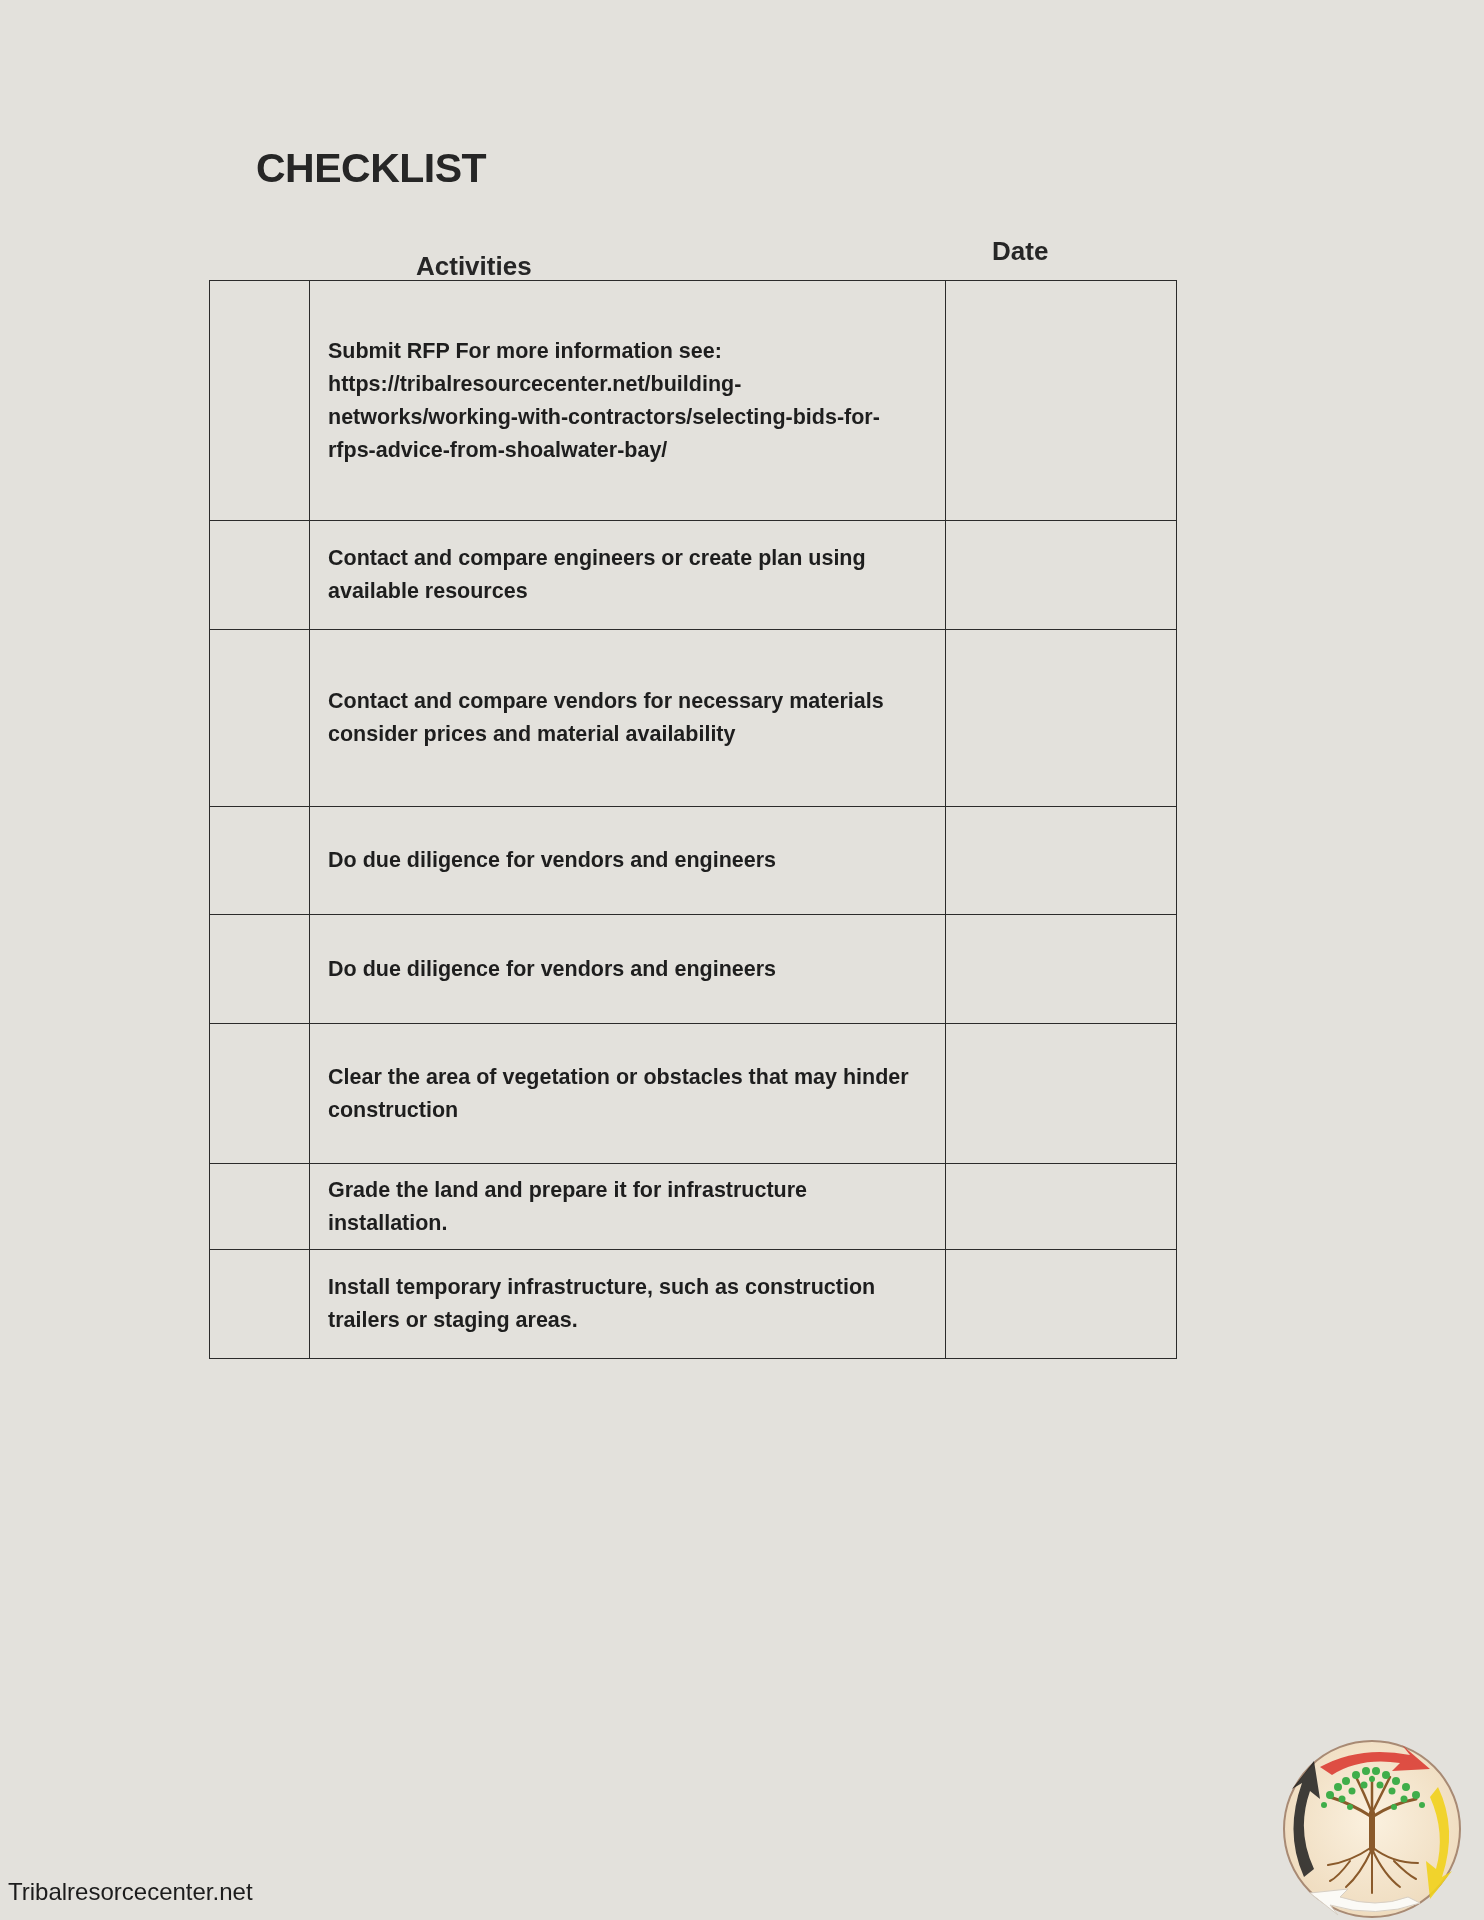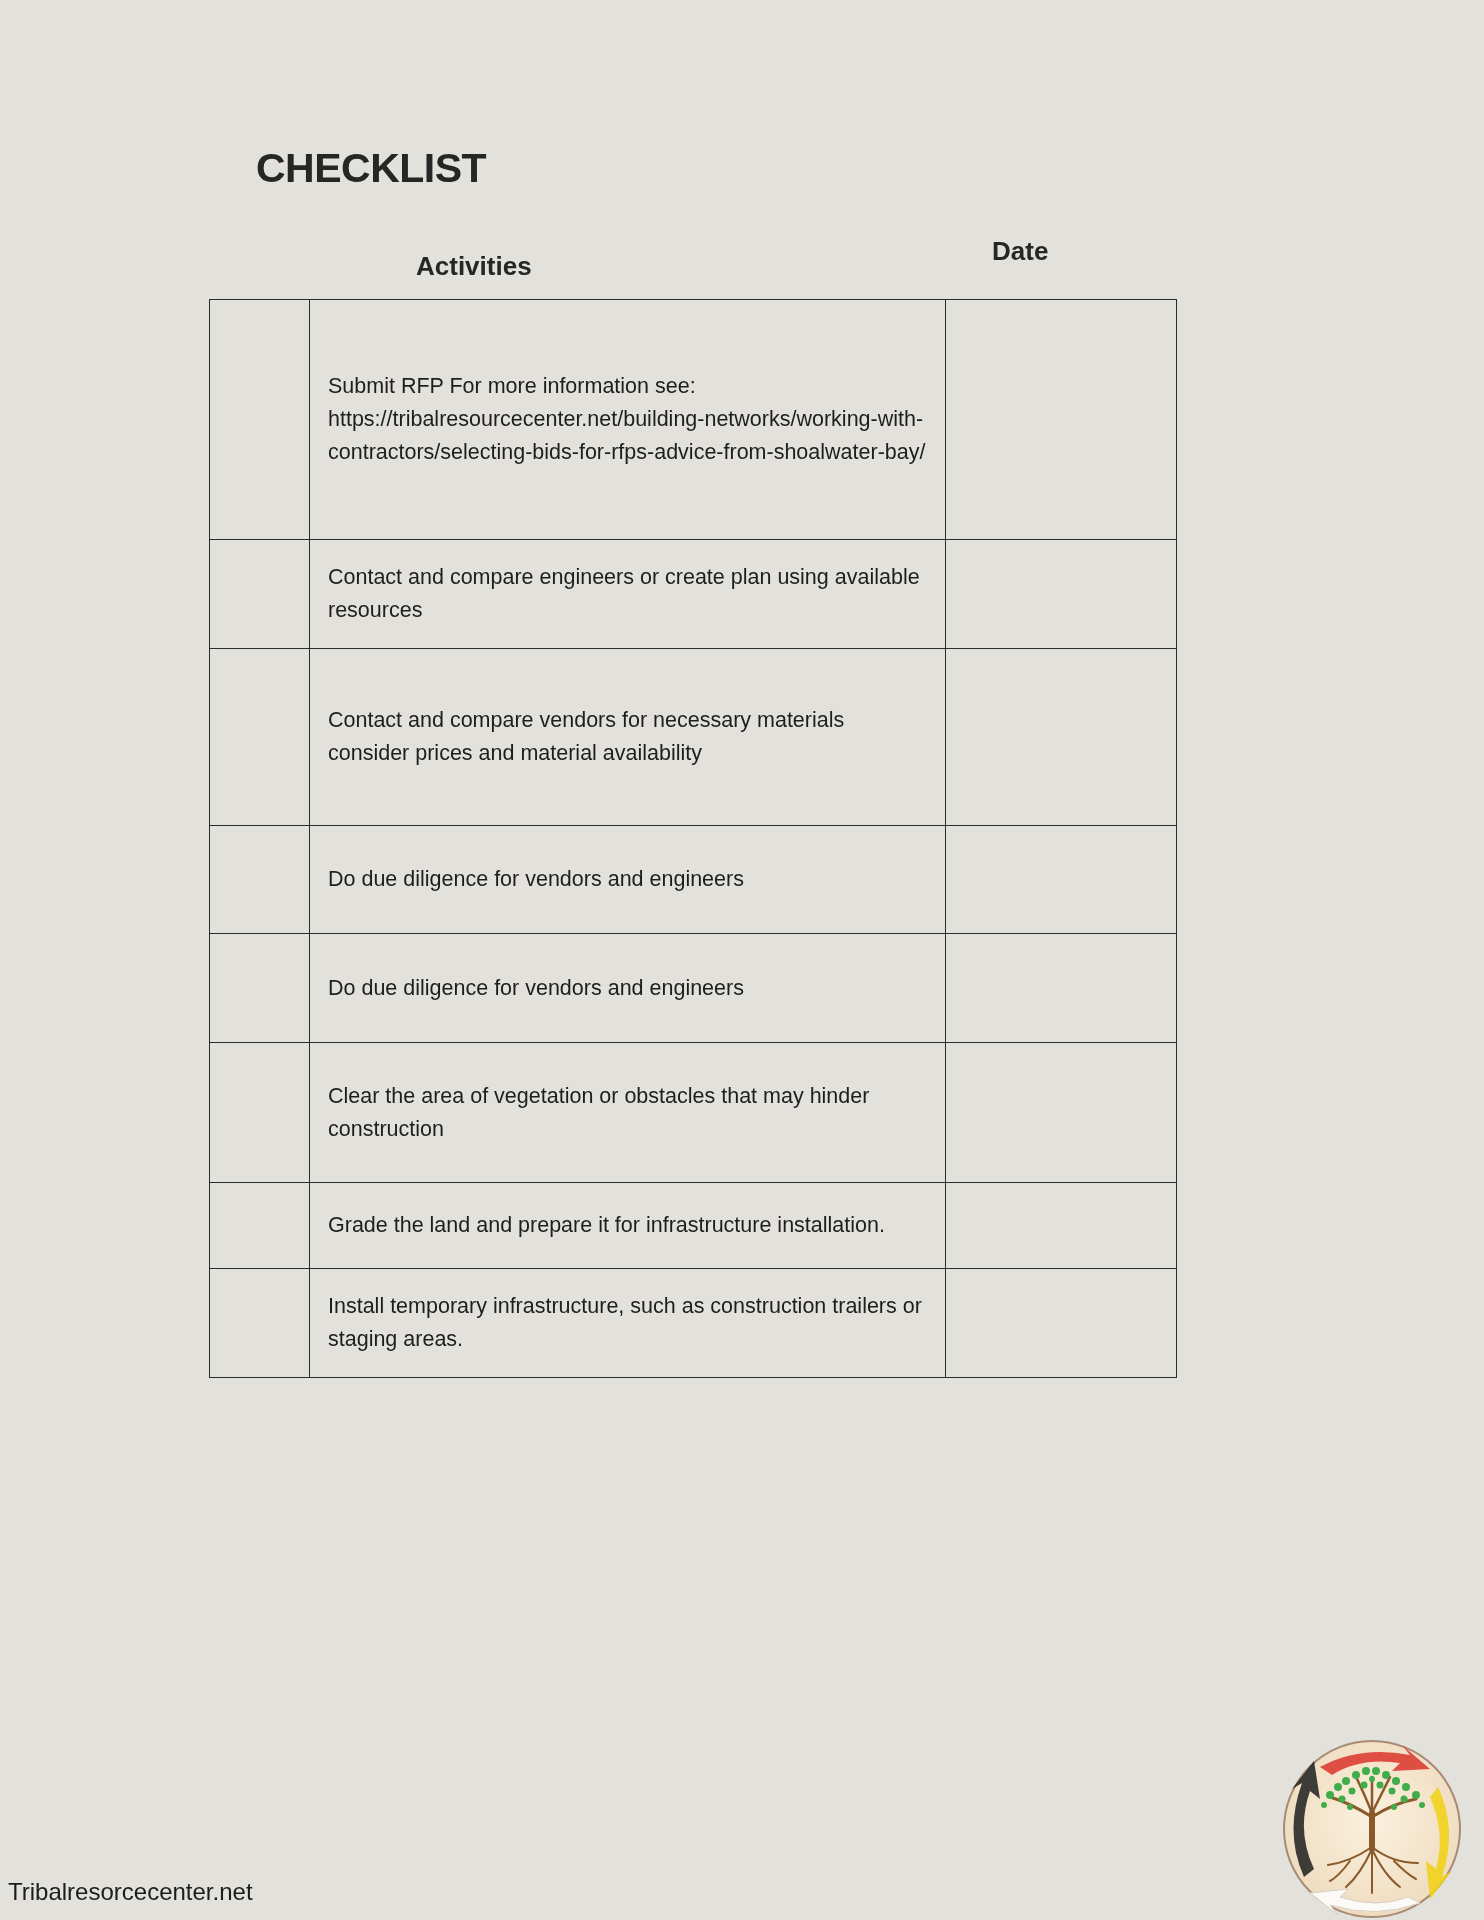--- a/index.html
+++ b/index.html
@@ -16,24 +16,25 @@
       font-weight: 700; font-size: 41px; line-height: 1;
       letter-spacing: -0.5px; color: #262626; margin: 0;
     }
     .col-head {
       position: absolute; font-weight: 700; font-size: 26px; line-height: 1; color: #262626;
     }
     .col-head.activities { left: 416px; top: 253px; }
     .col-head.date { left: 992px; top: 238px; }
 
     table.checklist {
-      position: absolute; left: 209px; top: 299px;
+      position: absolute; left: 209px; top: 280px;
       width: 968px;
       border-collapse: collapse;
       table-layout: fixed;
+      font-weight: bold;
     }
     table.checklist td {
       border: 1.5px solid #2b2b2b;
       padding: 0; vertical-align: middle;
     }
     td.check-cell { width: 99px; }
     td.date-cell { width: 230px; }
     td.activity-cell {
       padding: 0 18px 0 18px !important;
       font-size: 21.5px; line-height: 33px; color: #1e1e1e;

